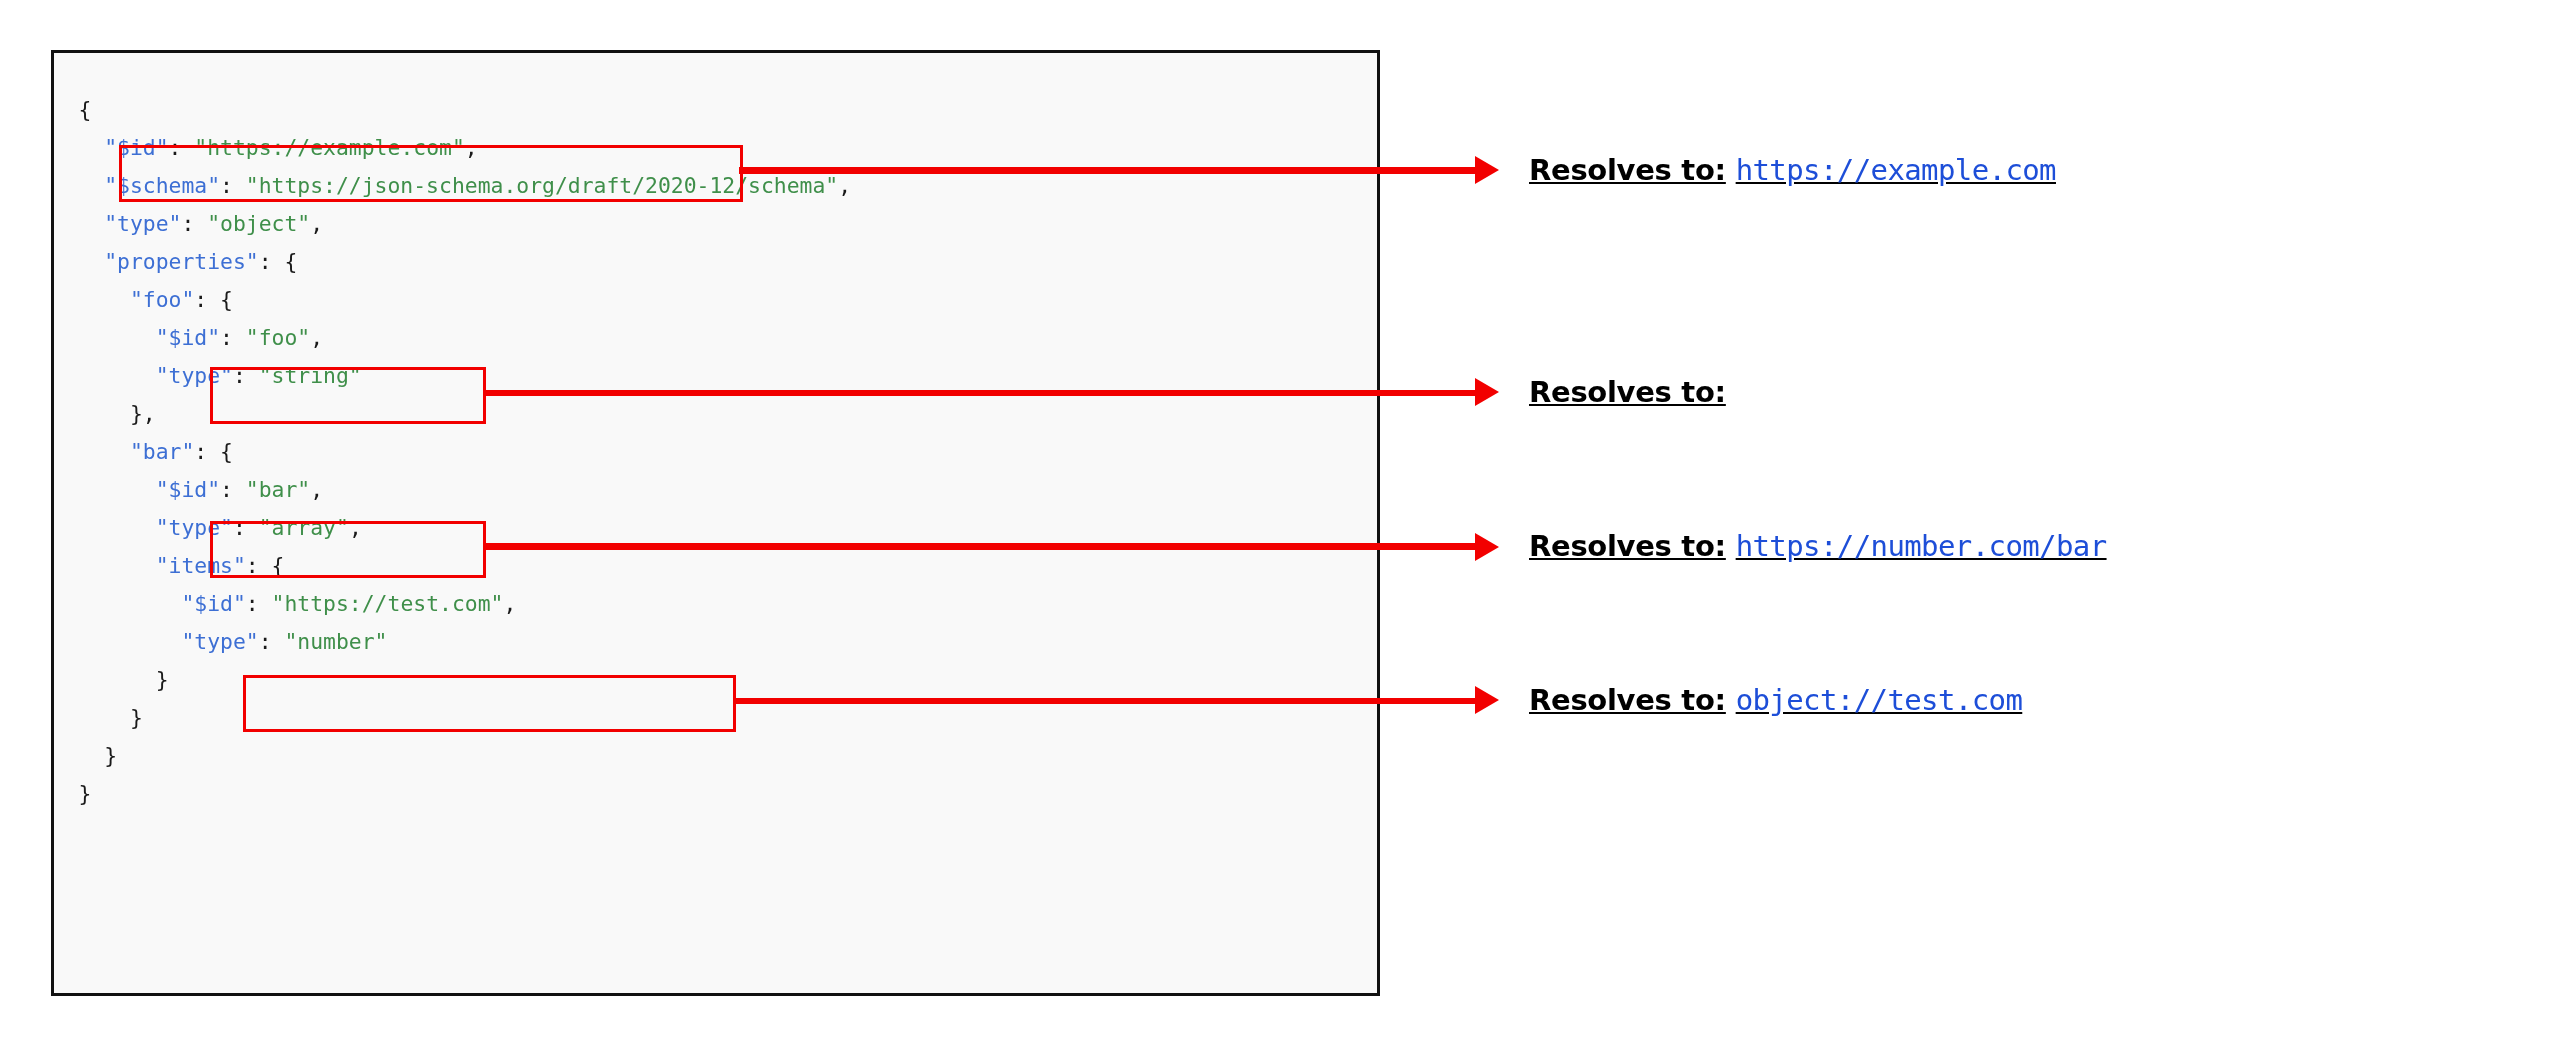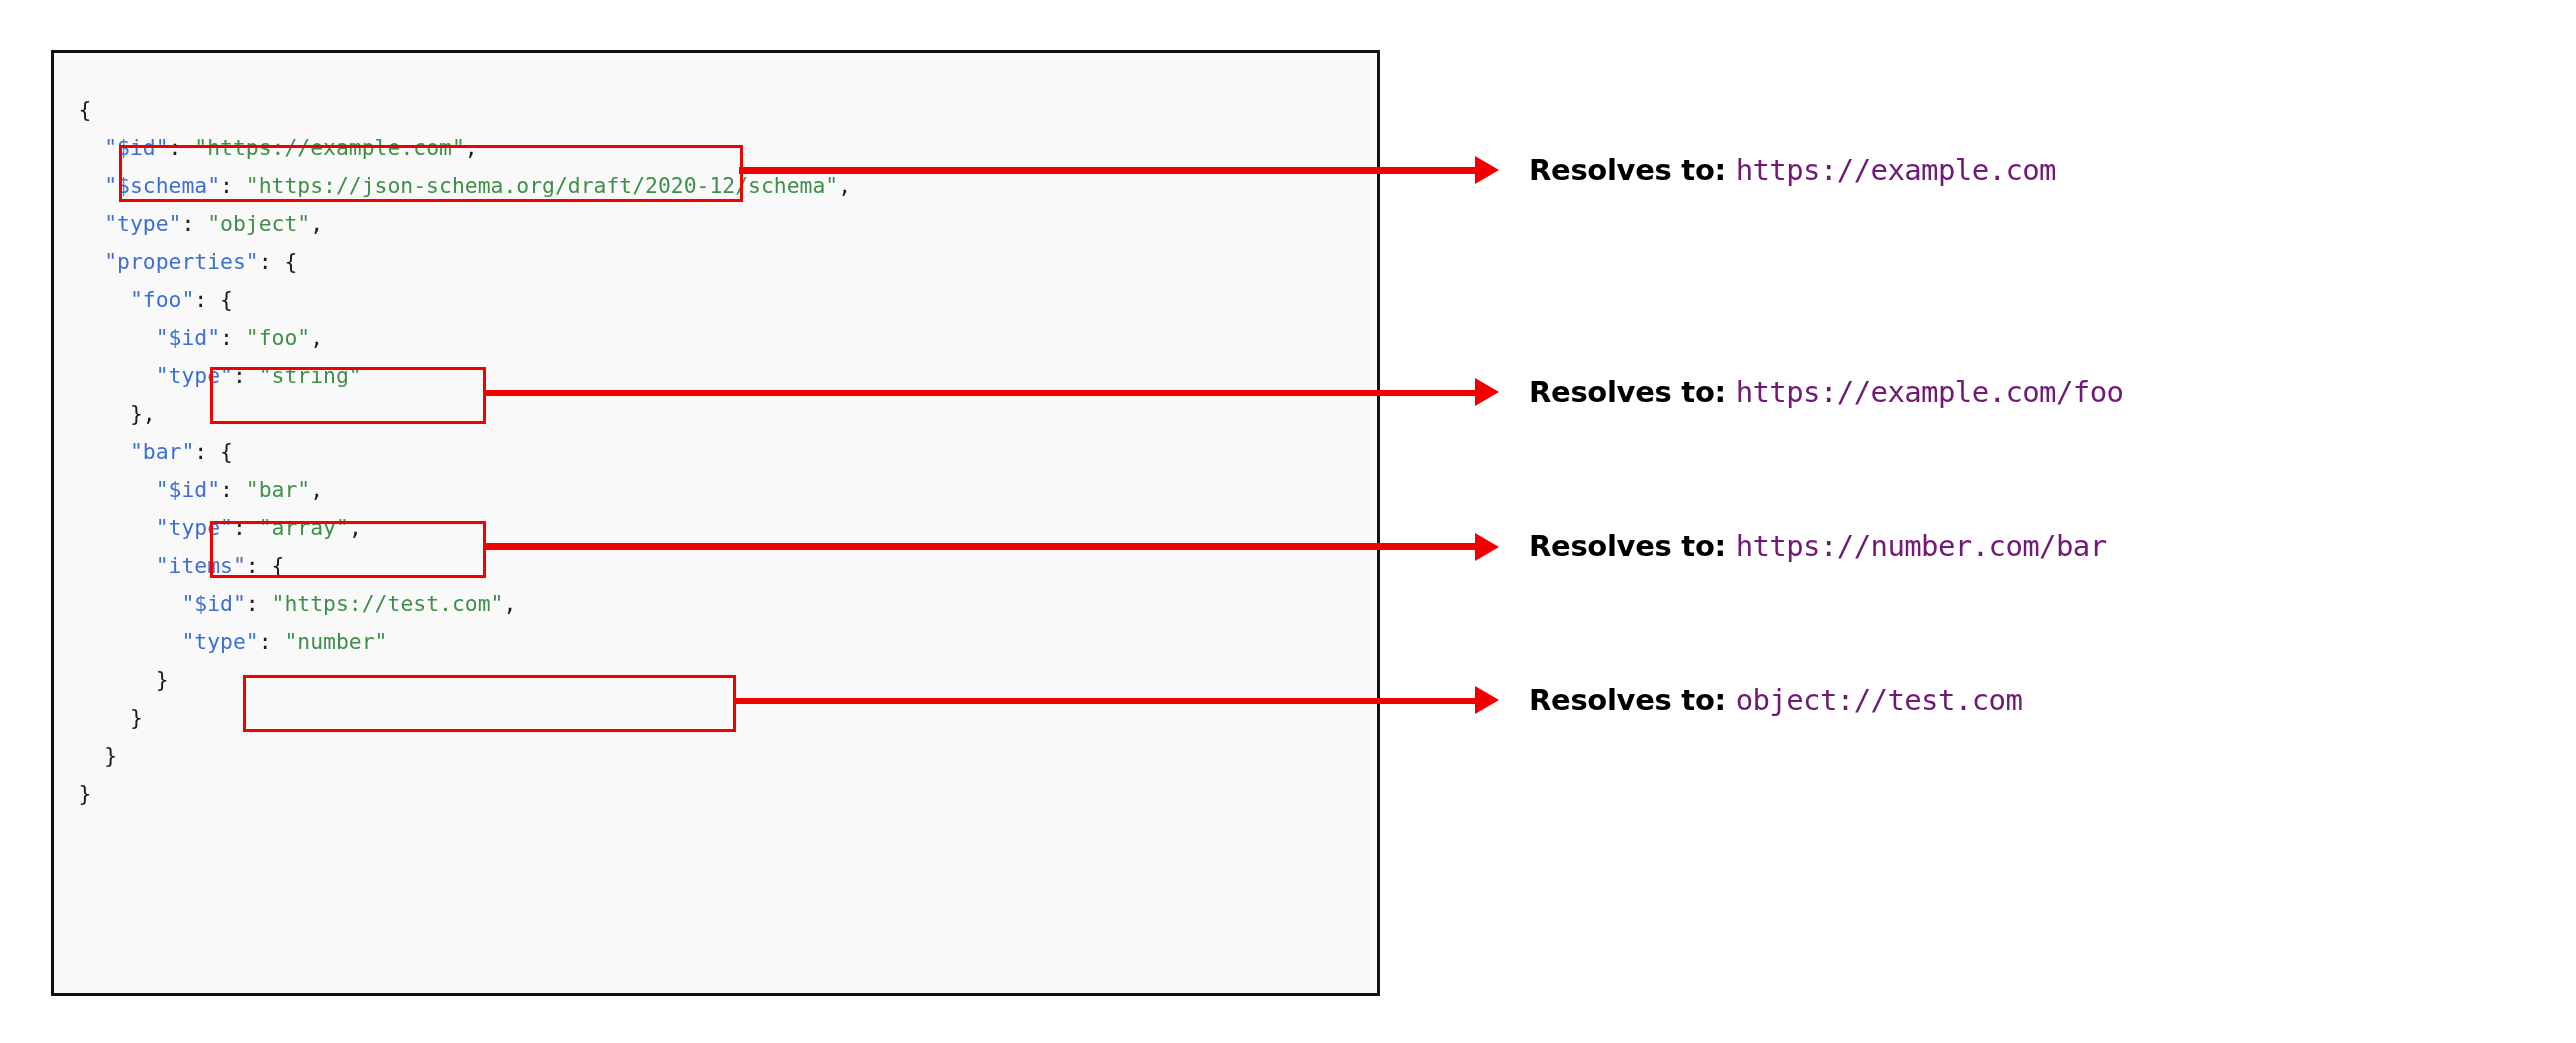--- a/index.html
+++ b/index.html
@@ -69,32 +69,33 @@
     border-bottom: 14px solid transparent;
     border-left: 24.4px solid #f20000;
   }
 
   
   .resolve-row {
     position: absolute;
     white-space: nowrap;
     display: flex;
     align-items: flex-start;
+    text-decoration: underline;
   }
   .resolve-label {
     font-family: "DejaVu Sans", sans-serif;
     font-weight: bold;
     font-size: 29px;
     color: #000000;
     letter-spacing: -0.3px;
   }
   .resolve-url {
     font-family: "DejaVu Sans Mono", monospace;
     font-size: 29px;
-    color: #701a75;
+    color: #1d4ed8;
     margin-left: 9.8px;
     letter-spacing: -0.6px;
   }
 </style>
 </head>
 <body>
 
 <div id="code-panel">
   <div id="code-block"><div class="code-line"><span class="p">{</span></div><div class="code-line"><span class="p">  </span><span class="k">"$id"</span><span class="p">: </span><span class="s">"https://example.com"</span><span class="p">,</span></div><div class="code-line"><span class="p">  </span><span class="k">"$schema"</span><span class="p">: </span><span class="s">"https://json-schema.org/draft/2020-12/schema"</span><span class="p">,</span></div><div class="code-line"><span class="p">  </span><span class="k">"type"</span><span class="p">: </span><span class="s">"object"</span><span class="p">,</span></div><div class="code-line"><span class="p">  </span><span class="k">"properties"</span><span class="p">: {</span></div><div class="code-line"><span class="p">    </span><span class="k">"foo"</span><span class="p">: {</span></div><div class="code-line"><span class="p">      </span><span class="k">"$id"</span><span class="p">: </span><span class="s">"foo"</span><span class="p">,</span></div><div class="code-line"><span class="p">      </span><span class="k">"type"</span><span class="p">: </span><span class="s">"string"</span></div><div class="code-line"><span class="p">    </span><span class="p">},</span></div><div class="code-line"><span class="p">    </span><span class="k">"bar"</span><span class="p">: {</span></div><div class="code-line"><span class="p">      </span><span class="k">"$id"</span><span class="p">: </span><span class="s">"bar"</span><span class="p">,</span></div><div class="code-line"><span class="p">      </span><span class="k">"type"</span><span class="p">: </span><span class="s">"array"</span><span class="p">,</span></div><div class="code-line"><span class="p">      </span><span class="k">"items"</span><span class="p">: {</span></div><div class="code-line"><span class="p">        </span><span class="k">"$id"</span><span class="p">: </span><span class="s">"https://test.com"</span><span class="p">,</span></div><div class="code-line"><span class="p">        </span><span class="k">"type"</span><span class="p">: </span><span class="s">"number"</span></div><div class="code-line"><span class="p">      </span><span class="p">}</span></div><div class="code-line"><span class="p">    </span><span class="p">}</span></div><div class="code-line"><span class="p">  </span><span class="p">}</span></div><div class="code-line"><span class="p">}</span></div></div>
   <div id="highlight-layer">
@@ -116,21 +117,20 @@
     <div class="arrow-head" style="left: 1475px; top: 686px;"></div>
   </div>
 
 <div id="resolve-layer">
     <div class="resolve-row" style="left: 1529px; top: 153px;">
       <span class="resolve-label">Resolves to:</span>
       <span class="resolve-url">https://example.com</span>
     </div>
     <div class="resolve-row" style="left: 1529px; top: 375px;">
       <span class="resolve-label">Resolves to:</span>
-      <span class="resolve-url">https://example.com/foo</span>
     </div>
     <div class="resolve-row" style="left: 1529px; top: 529px;">
       <span class="resolve-label">Resolves to:</span>
       <span class="resolve-url">https://number.com/bar</span>
     </div>
     <div class="resolve-row" style="left: 1529px; top: 683px;">
       <span class="resolve-label">Resolves to:</span>
       <span class="resolve-url">object://test.com</span>
     </div>
   </div>

